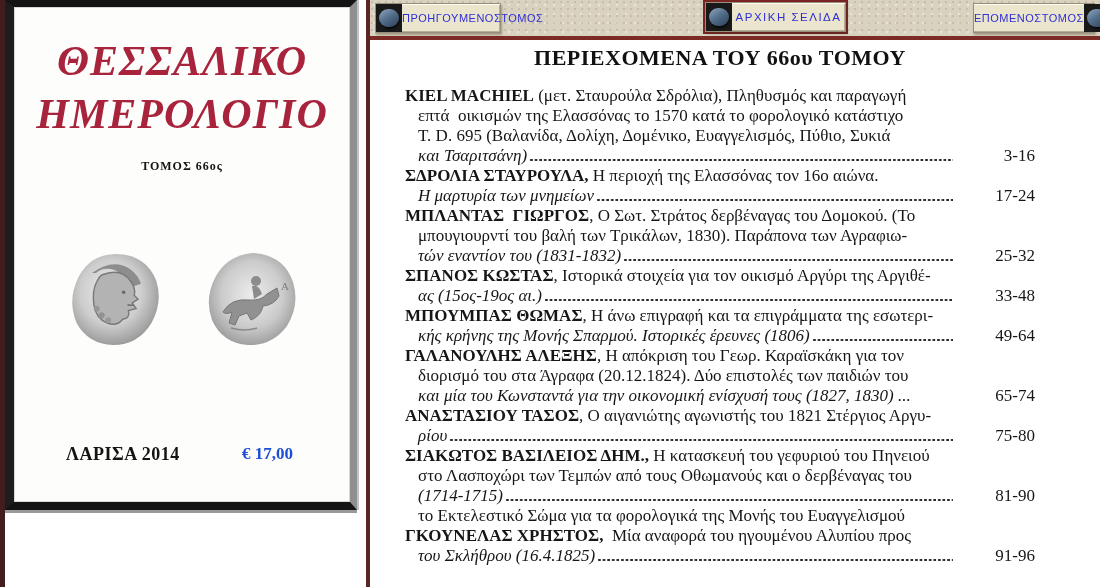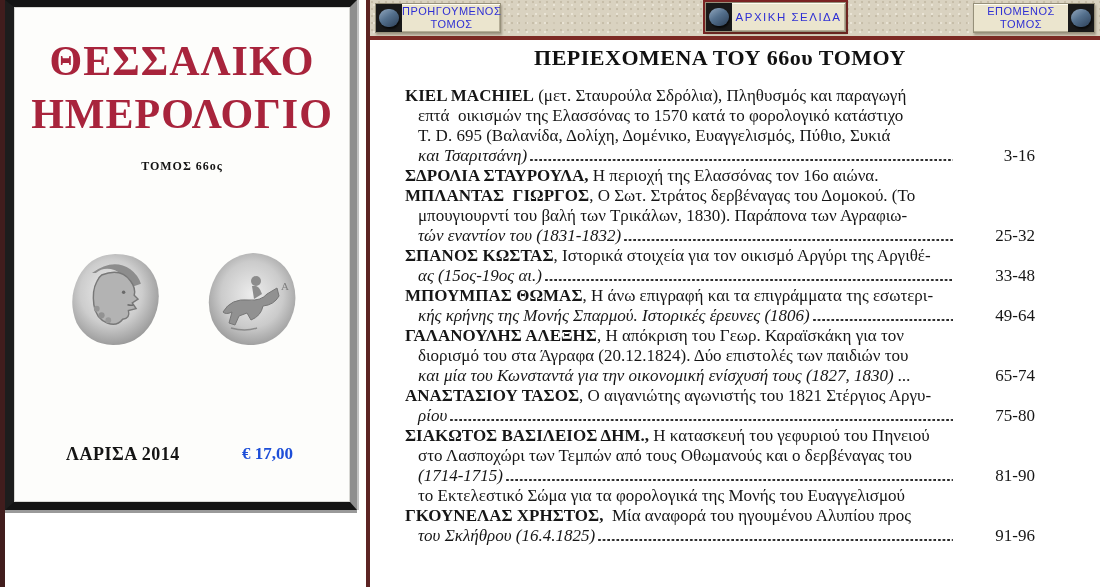--- a/index.html
+++ b/index.html
@@ -19,20 +19,21 @@
     background:#fdfdfb;box-sizing:border-box;
     border-top:7px solid #141414;border-left:9px solid #1d1d1d;
     border-bottom:8px solid #141414;border-right:7px solid #8f8f8f;
     box-shadow:0 3px 0 #9a9a9a, 2px 0 0 #c2c2c2, inset 0 0 0 1px #d8d8d4;
   }
   .cover-page{position:relative;width:100%;height:100%;}
   .cover-title{
     position:absolute;top:28px;left:0;right:0;text-align:center;
     font-weight:bold;font-size:42px;line-height:53px;letter-spacing:1px;
     color:#a8243c;
+    font-style:italic;
   }
   .cover-volume{
     position:absolute;top:152px;left:0;right:0;text-align:center;
     font-weight:bold;font-size:12px;letter-spacing:1px;color:#141414;
   }
   .coin{position:absolute;}
   .coin svg{display:block;}
   .coin-left{left:52px;top:245px;width:98px;height:96px;}
   .coin-right{left:186px;top:243px;width:102px;height:100px;}
   .cover-bottom-line{position:absolute;top:437px;left:0;width:100%;}
@@ -74,21 +75,21 @@
   .home-frame .nav-btn{position:relative;left:0;top:0;width:100%;height:100%;}
   .pill-block{
     width:26px;flex:0 0 26px;background:#191919;display:flex;align-items:center;justify-content:center;
   }
   .pill{
     width:20px;height:18px;border-radius:10px;
     background:linear-gradient(145deg,#93a9c0 0%,#54708d 45%,#2c3f57 100%);
     box-shadow:1px 2px 2px rgba(0,0,0,.65);
   }
   .nav-label{
-    flex:1;display:flex;flex-direction:column;align-items:center;justify-content:center;
+    flex:1;display:flex;flex-direction:row;align-items:center;justify-content:center;
     font-family:"Liberation Sans",sans-serif;font-size:11px;line-height:13px;
     color:#2f2fd4;letter-spacing:0.5px;text-align:center;white-space:nowrap;
   }
   .home-frame .nav-label{font-size:11.5px;letter-spacing:1.5px;}
   
   .toc{position:absolute;left:35px;top:0;width:630px;}
   .toc-heading{
     position:absolute;top:45px;left:0;right:0;text-align:center;
     font-weight:bold;font-size:22px;color:#111;letter-spacing:0.5px;white-space:nowrap;
   }
@@ -213,20 +214,21 @@
     <div class="toc-heading">ΠΕΡΙΕΧΟΜΕΝΑ ΤΟΥ 66ου ΤΟΜΟΥ</div>
     <div class="toc-entries">
         <div class="entry">
           <div class="line"><span class="ltext"><span class="author">KIEL MACHIEL</span> (μετ. Σταυρούλα Σδρόλια), Πληθυσμός και παραγωγή</span></div>
           <div class="line cont"><span class="ltext">επτά  οικισμών της Ελασσόνας το 1570 κατά το φορολογικό κατάστιχο</span></div>
           <div class="line cont"><span class="ltext">T. D. 695 (Βαλανίδα, Δολίχη, Δομένικο, Ευαγγελισμός, Πύθιο, Συκιά</span></div>
           <div class="line cont last"><span class="ltext">και Τσαριτσάνη)</span><span class="leader"></span><span class="pages">3-16</span></div>
         </div>
         <div class="entry">
           <div class="line"><span class="ltext"><span class="author">ΣΔΡΟΛΙΑ ΣΤΑΥΡΟΥΛΑ,</span> Η περιοχή της Ελασσόνας τον 16ο αιώνα.</span></div>
+          <div class="line cont last"><span class="ltext">Η μαρτυρία των μνημείων</span><span class="leader"></span><span class="pages">17-24</span></div>
         </div>
         <div class="entry">
           <div class="line"><span class="ltext"><span class="author">ΜΠΛΑΝΤΑΣ  ΓΙΩΡΓΟΣ</span>, Ο Σωτ. Στράτος δερβέναγας του Δομοκού. (Το</span></div>
           <div class="line cont"><span class="ltext">μπουγιουρντί του βαλή των Τρικάλων, 1830). Παράπονα των Αγραφιω-</span></div>
           <div class="line cont last"><span class="ltext">τών εναντίον του (1831-1832)</span><span class="leader"></span><span class="pages">25-32</span></div>
         </div>
         <div class="entry">
           <div class="line"><span class="ltext"><span class="author">ΣΠΑΝΟΣ ΚΩΣΤΑΣ</span>, Ιστορικά στοιχεία για τον οικισμό Αργύρι της Αργιθέ-</span></div>
           <div class="line cont last"><span class="ltext">ας (15ος-19ος αι.)</span><span class="leader"></span><span class="pages">33-48</span></div>
         </div>

